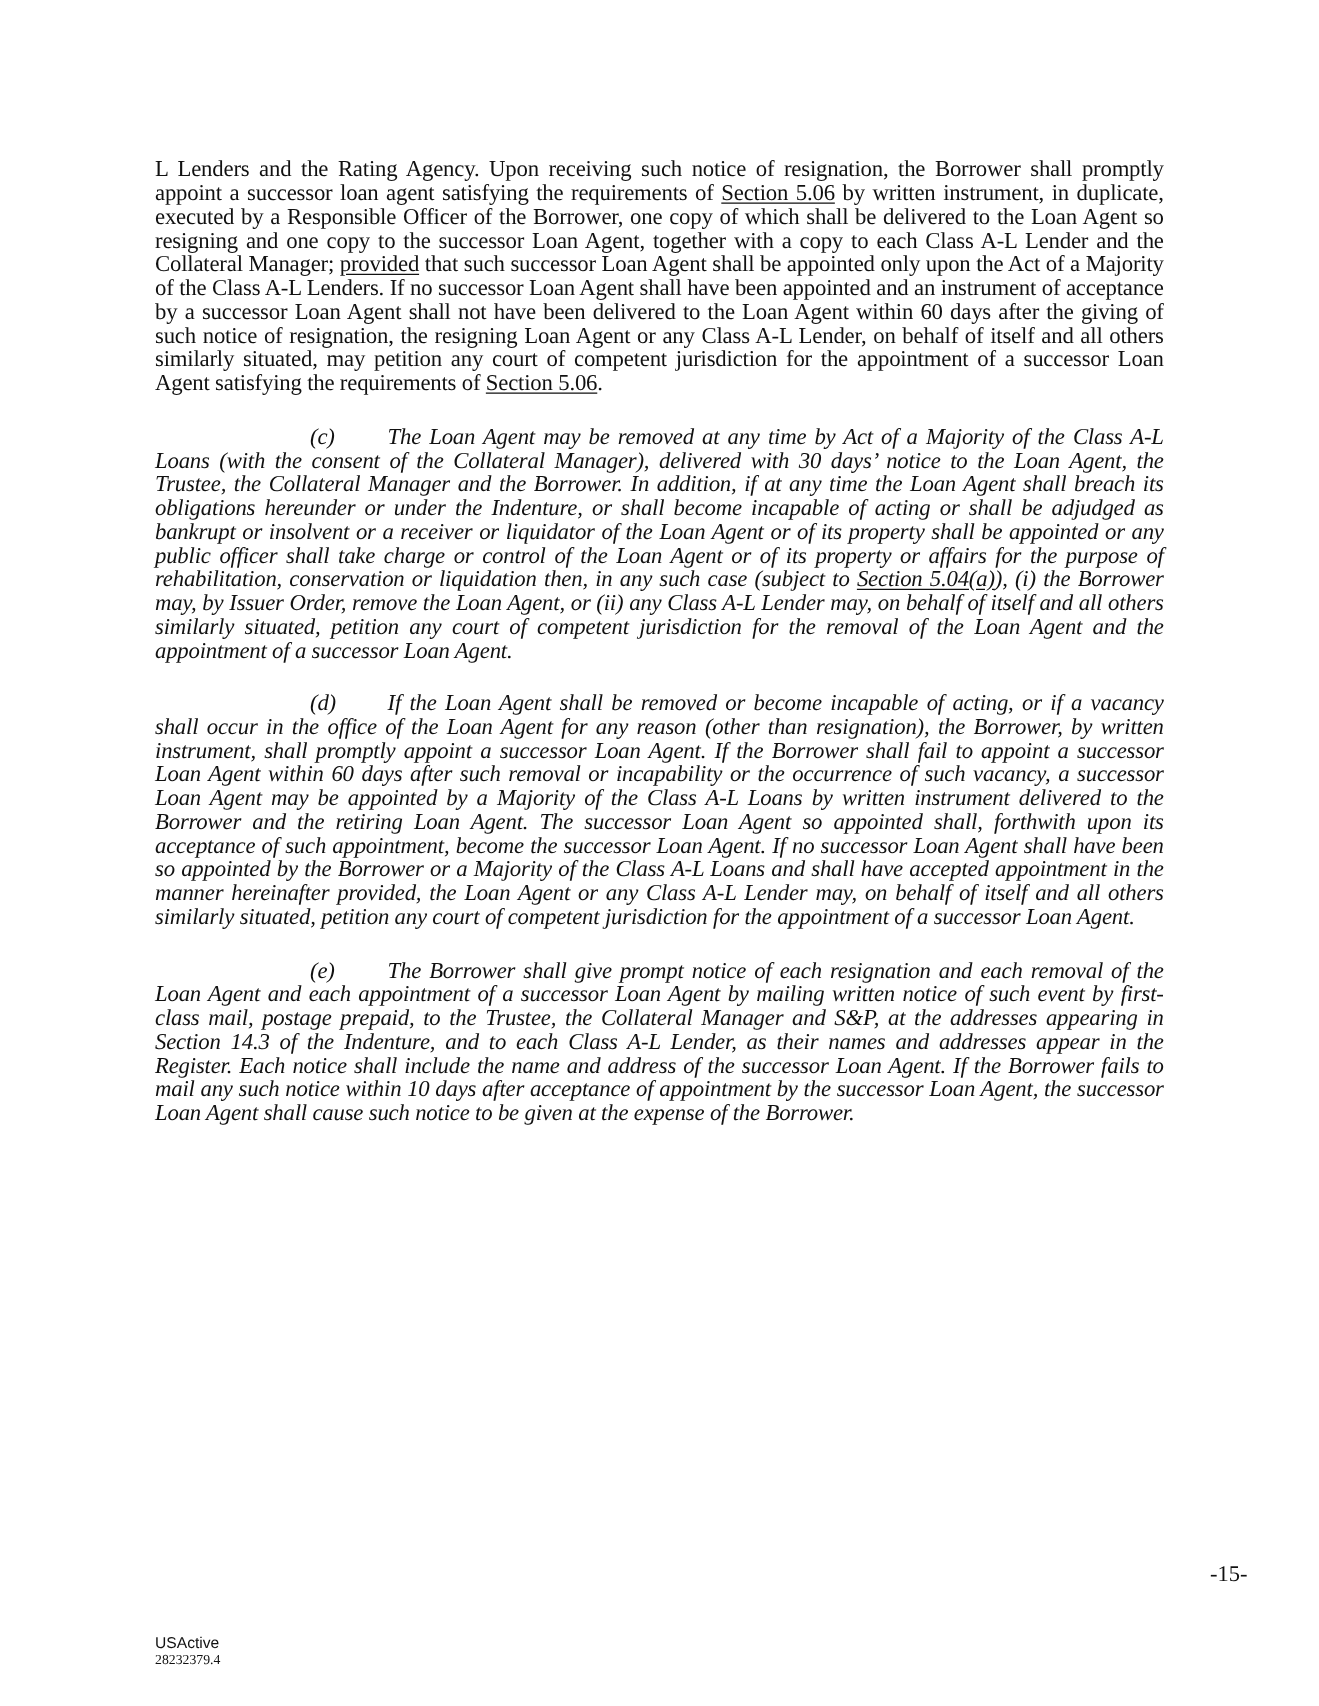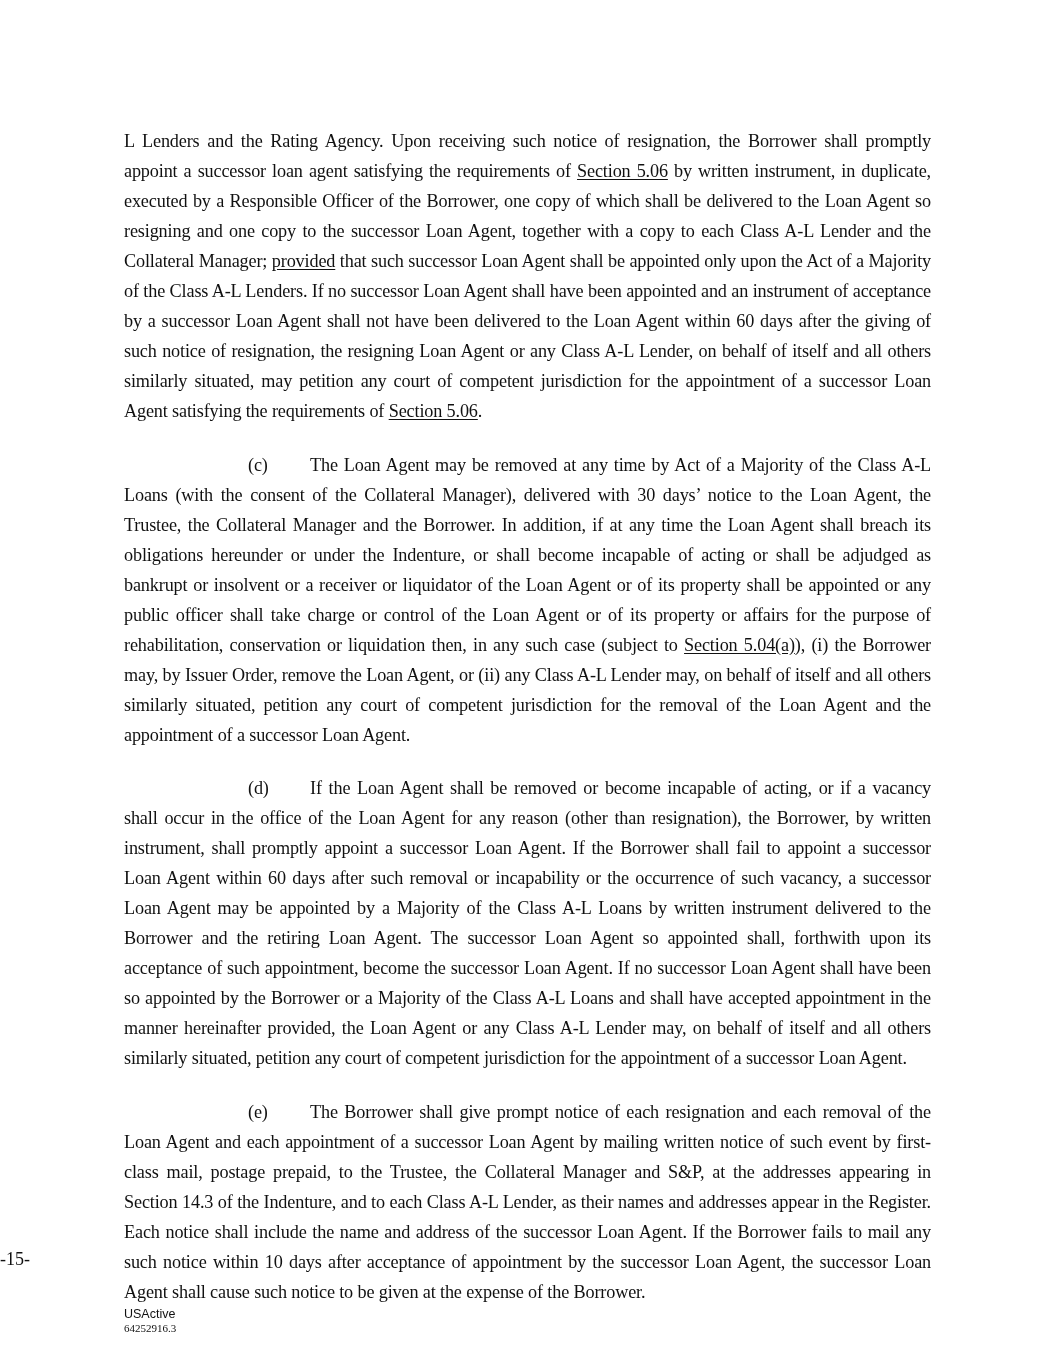--- a/index.html
+++ b/index.html
@@ -17,43 +17,44 @@
     }
     .page {
       position: absolute;
       left: 124px;
       top: 126px;
       width: 807px;
     }
     .para {
       margin: 0;
       font-size: 18.2px;
-      line-height: 30px;
+      line-height: 19px;
       text-align: justify;
       text-justify: inter-word;
       letter-spacing: -0.15px;
     }
     .para + .para {
       margin-top: 23.6px;
+      font-style: italic;
     }
     .indent-label {
       display: inline-block;
       margin-left: 124px;
       width: 62px;
     }
     .xref {
       text-decoration: underline;
       text-underline-offset: 2px;
     }
     .page-number {
       position: absolute;
       top: 1249px;
       left: 0;
       width: 998px;
-      text-align: left;
+      text-align: right;
       font-size: 18px;
       font-family: "Liberation Serif", "DejaVu Serif", serif;
     }
     .footer-id {
       position: absolute;
       left: 124px;
       top: 1307px;
     }
     .footer-line1 {
       font-family: "Liberation Sans", "DejaVu Sans", sans-serif;
@@ -78,14 +79,14 @@
   <p class="para"><span class="indent-label">(d)</span><span>If the Loan Agent shall be removed or become incapable of acting, or if a vacancy shall occur in the office of the Loan Agent for any reason (other than resignation), the Borrower, by written instrument, shall promptly appoint a successor Loan Agent. If the Borrower shall fail to appoint a successor Loan Agent within 60 days after such removal or incapability or the occurrence of such vacancy, a successor Loan Agent may be appointed by a Majority of the Class A-L Loans by written instrument delivered to the Borrower and the retiring Loan Agent. The successor Loan Agent so appointed shall, forthwith upon its acceptance of such appointment, become the successor Loan Agent. If no successor Loan Agent shall have been so appointed by the Borrower or a Majority of the Class A-L Loans and shall have accepted appointment in the manner hereinafter provided, the Loan Agent or any Class A-L Lender may, on behalf of itself and all others similarly situated, petition any court of competent jurisdiction for the appointment of a successor Loan Agent.</span></p>
 
   <p class="para"><span class="indent-label">(e)</span><span>The Borrower shall give prompt notice of each resignation and each removal of the Loan Agent and each appointment of a successor Loan Agent by mailing written notice of such event by first-class mail, postage prepaid, to the Trustee, the Collateral Manager and S&amp;P, at the addresses appearing in Section 14.3 of the Indenture, and to each Class A-L Lender, as their names and addresses appear in the Register. Each notice shall include the name and address of the successor Loan Agent. If the Borrower fails to mail any such notice within 10 days after acceptance of appointment by the successor Loan Agent, the successor Loan Agent shall cause such notice to be given at the expense of the Borrower.</span></p>
 
 </div>
 
 <div class="page-number">-15-</div>
 
 <div class="footer-id">
   <div class="footer-line1">USActive</div>
-  <div class="footer-line2">64252916.3</div>
+  <div class="footer-line2">28232379.4</div>
 </div>
 
 </body></html>

